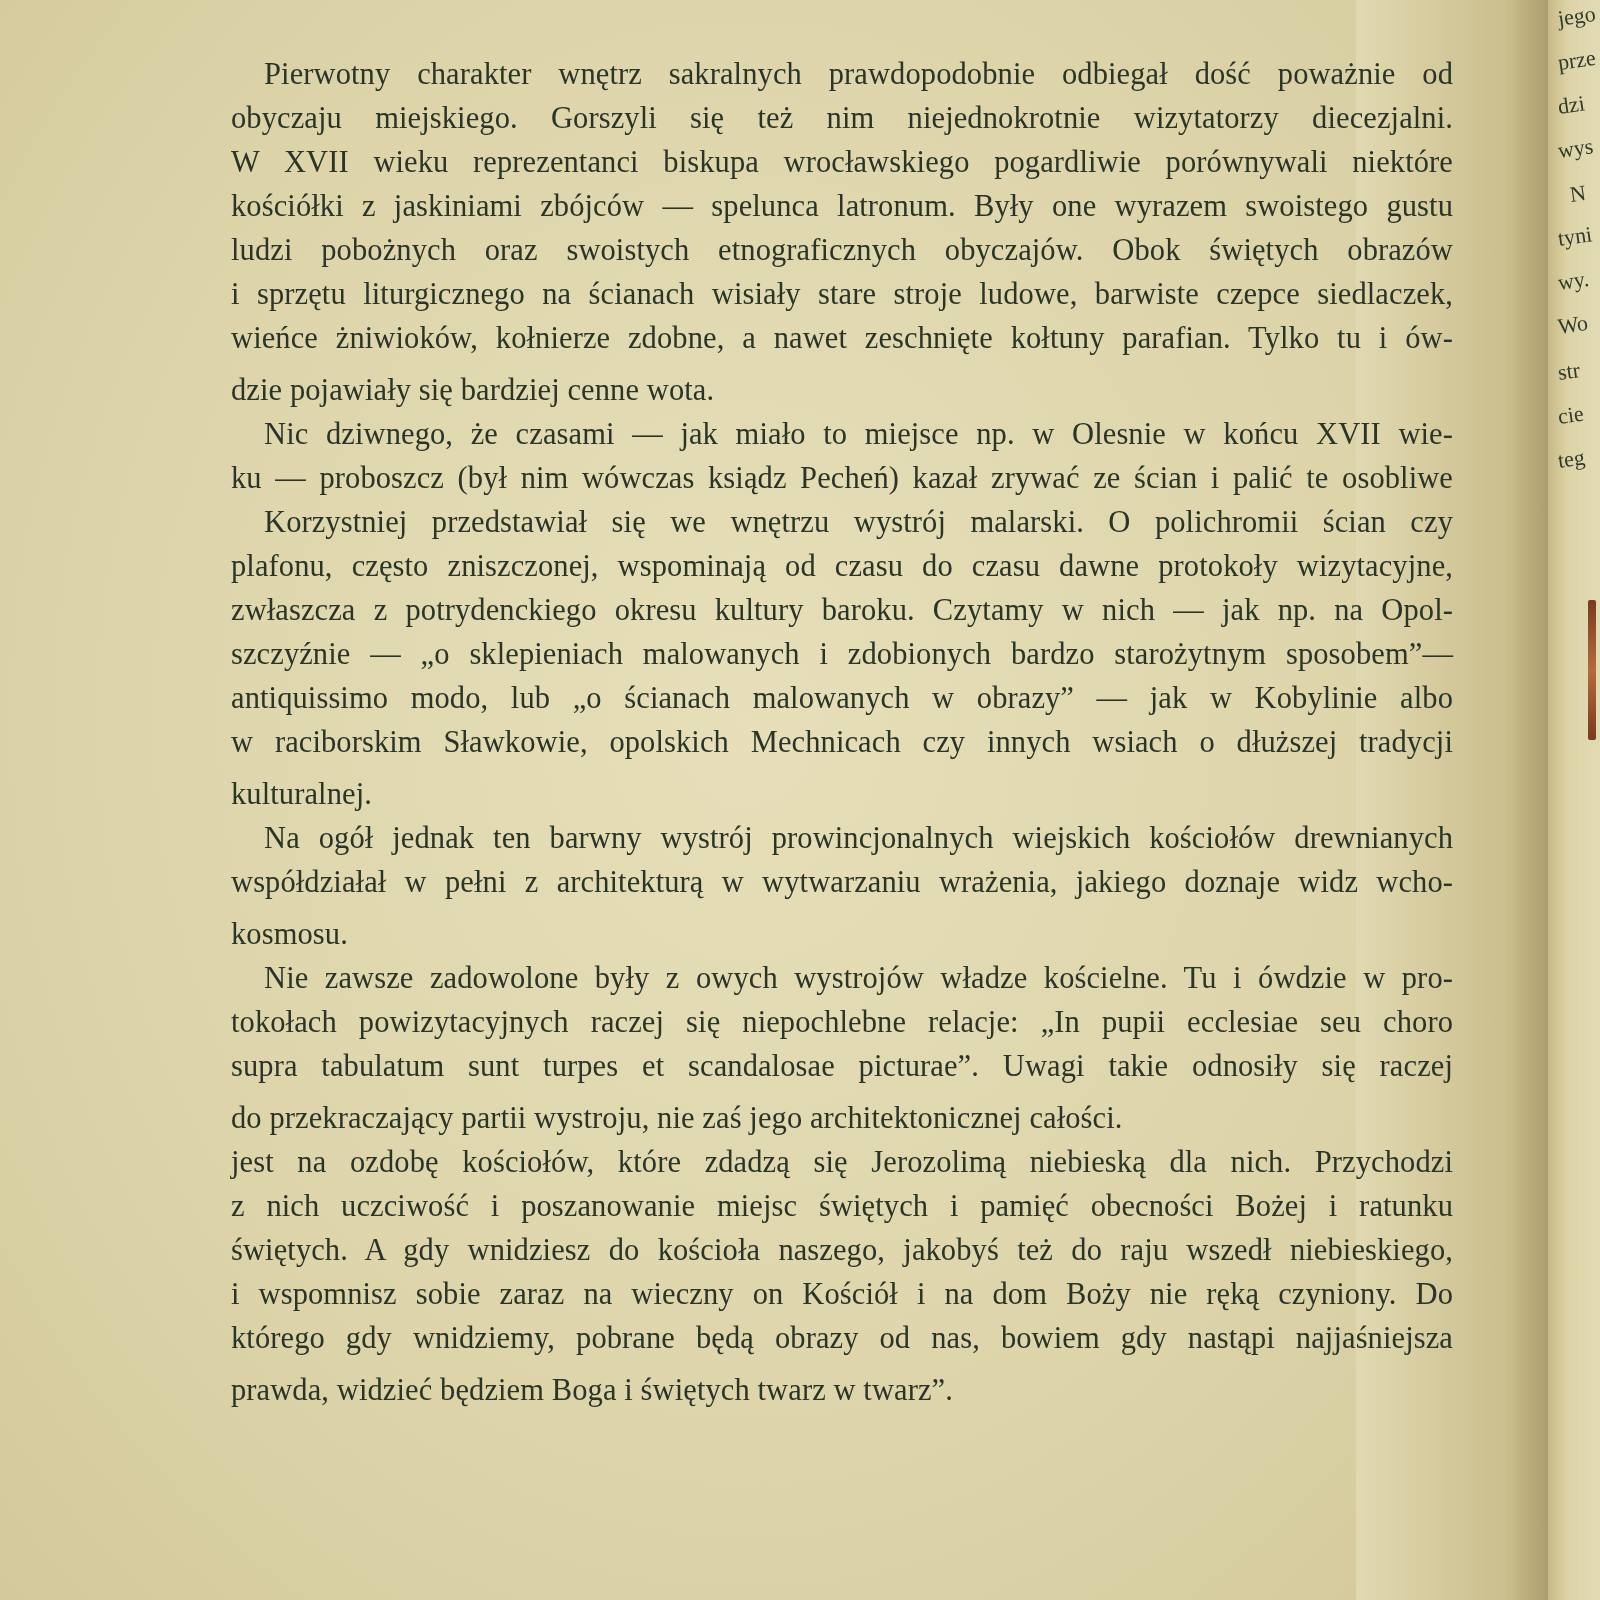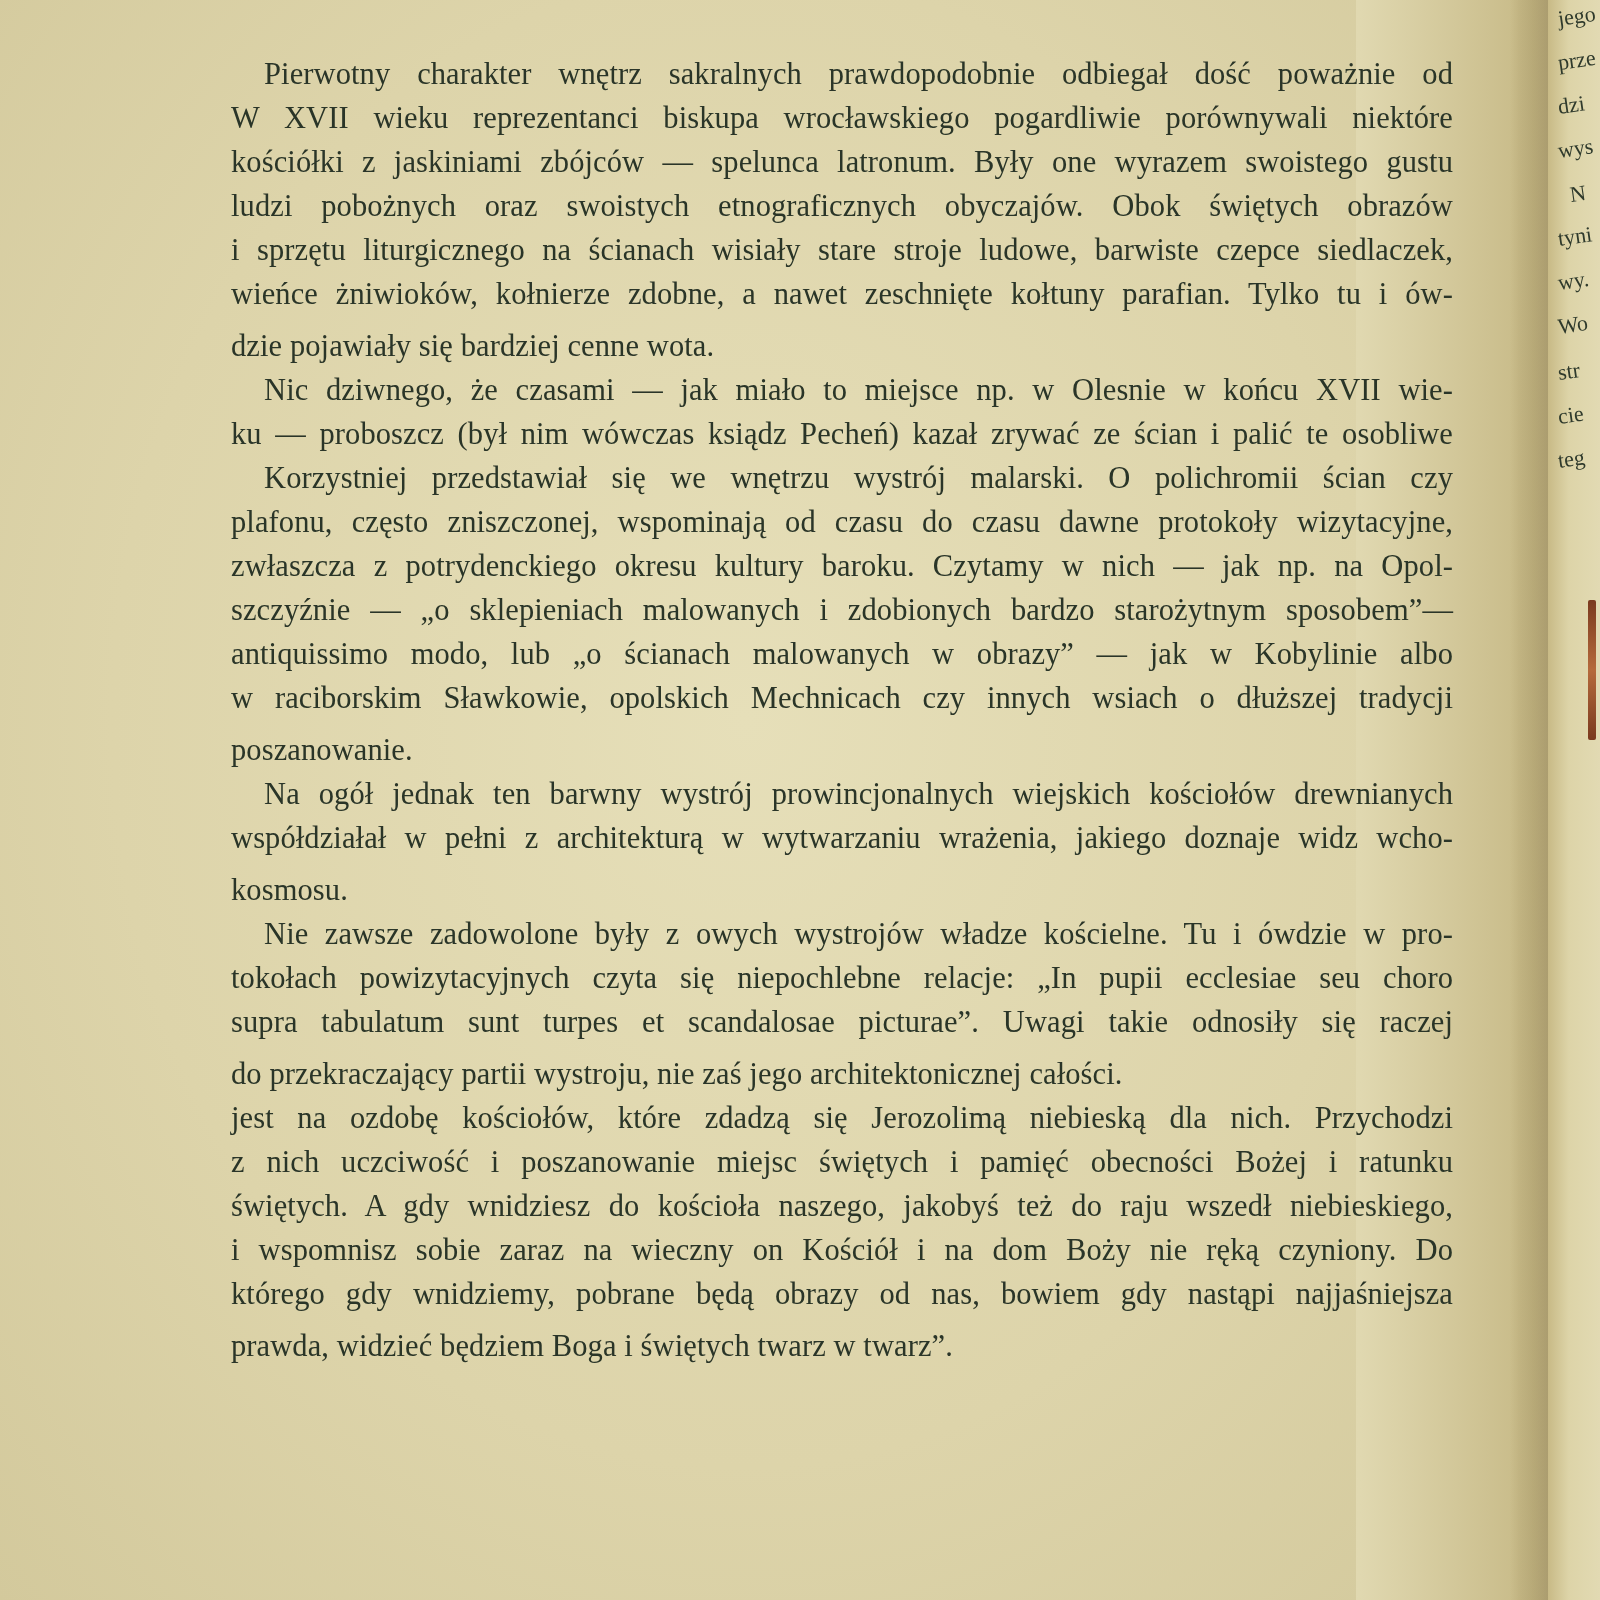--- a/index.html
+++ b/index.html
@@ -88,48 +88,49 @@
     padding-left: 33px;
   }
 </style>
 </head>
 <body>
 
 <div class="page">
   <div class="text-block" id="text-block">
       <div class="para">
         <span class="line first">Pierwotny charakter wnętrz sakralnych prawdopodobnie odbiegał dość poważnie od</span>
+        <span class="line">obyczaju miejskiego. Gorszyli się też nim niejednokrotnie wizytatorzy diecezjalni.</span>
         <span class="line">W XVII wieku reprezentanci biskupa wrocławskiego pogardliwie porównywali niektóre</span>
         <span class="line">kościółki z jaskiniami zbójców — spelunca latronum. Były one wyrazem swoistego gustu</span>
         <span class="line">ludzi pobożnych oraz swoistych etnograficznych obyczajów. Obok świętych obrazów</span>
         <span class="line">i sprzętu liturgicznego na ścianach wisiały stare stroje ludowe, barwiste czepce siedlaczek,</span>
         <span class="line">wieńce żniwioków, kołnierze zdobne, a nawet zeschnięte kołtuny parafian. Tylko tu i ów-</span>
         <span class="line last">dzie pojawiały się bardziej cenne wota.</span>
       </div>
       <div class="para">
         <span class="line first">Nic dziwnego, że czasami — jak miało to miejsce np. w Olesnie w końcu XVII wie-</span>
         <span class="line">ku — proboszcz (był nim wówczas ksiądz Pecheń) kazał zrywać ze ścian i palić te osobliwe</span>
       </div>
       <div class="para">
         <span class="line first">Korzystniej przedstawiał się we wnętrzu wystrój malarski. O polichromii ścian czy</span>
         <span class="line">plafonu, często zniszczonej, wspominają od czasu do czasu dawne protokoły wizytacyjne,</span>
         <span class="line">zwłaszcza z potrydenckiego okresu kultury baroku. Czytamy w nich — jak np. na Opol-</span>
         <span class="line">szczyźnie — „o sklepieniach malowanych i zdobionych bardzo starożytnym sposobem”—</span>
         <span class="line">antiquissimo modo, lub „o ścianach malowanych w obrazy” — jak w Kobylinie albo</span>
         <span class="line">w raciborskim Sławkowie, opolskich Mechnicach czy innych wsiach o dłuższej tradycji</span>
-        <span class="line last">poszanowanie.</span>
+        <span class="line last">kulturalnej.</span>
       </div>
       <div class="para">
         <span class="line first">Na ogół jednak ten barwny wystrój prowincjonalnych wiejskich kościołów drewnianych</span>
         <span class="line">współdziałał w pełni z architekturą w wytwarzaniu wrażenia, jakiego doznaje widz wcho-</span>
         <span class="line last">kosmosu.</span>
       </div>
       <div class="para">
         <span class="line first">Nie zawsze zadowolone były z owych wystrojów władze kościelne. Tu i ówdzie w pro-</span>
-        <span class="line">tokołach powizytacyjnych czyta się niepochlebne relacje: „In pupii ecclesiae seu choro</span>
+        <span class="line">tokołach powizytacyjnych raczej się niepochlebne relacje: „In pupii ecclesiae seu choro</span>
         <span class="line">supra tabulatum sunt turpes et scandalosae picturae”. Uwagi takie odnosiły się raczej</span>
         <span class="line last">do przekraczający partii wystroju, nie zaś jego architektonicznej całości.</span>
       </div>
       <div class="para">
         <span class="line">jest na ozdobę kościołów, które zdadzą się Jerozolimą niebieską dla nich. Przychodzi</span>
         <span class="line">z nich uczciwość i poszanowanie miejsc świętych i pamięć obecności Bożej i ratunku</span>
         <span class="line">świętych. A gdy wnidziesz do kościoła naszego, jakobyś też do raju wszedł niebieskiego,</span>
         <span class="line">i wspomnisz sobie zaraz na wieczny on Kościół i na dom Boży nie ręką czyniony. Do</span>
         <span class="line">którego gdy wnidziemy, pobrane będą obrazy od nas, bowiem gdy nastąpi najjaśniejsza</span>
         <span class="line last">prawda, widzieć będziem Boga i świętych twarz w twarz”.</span>

